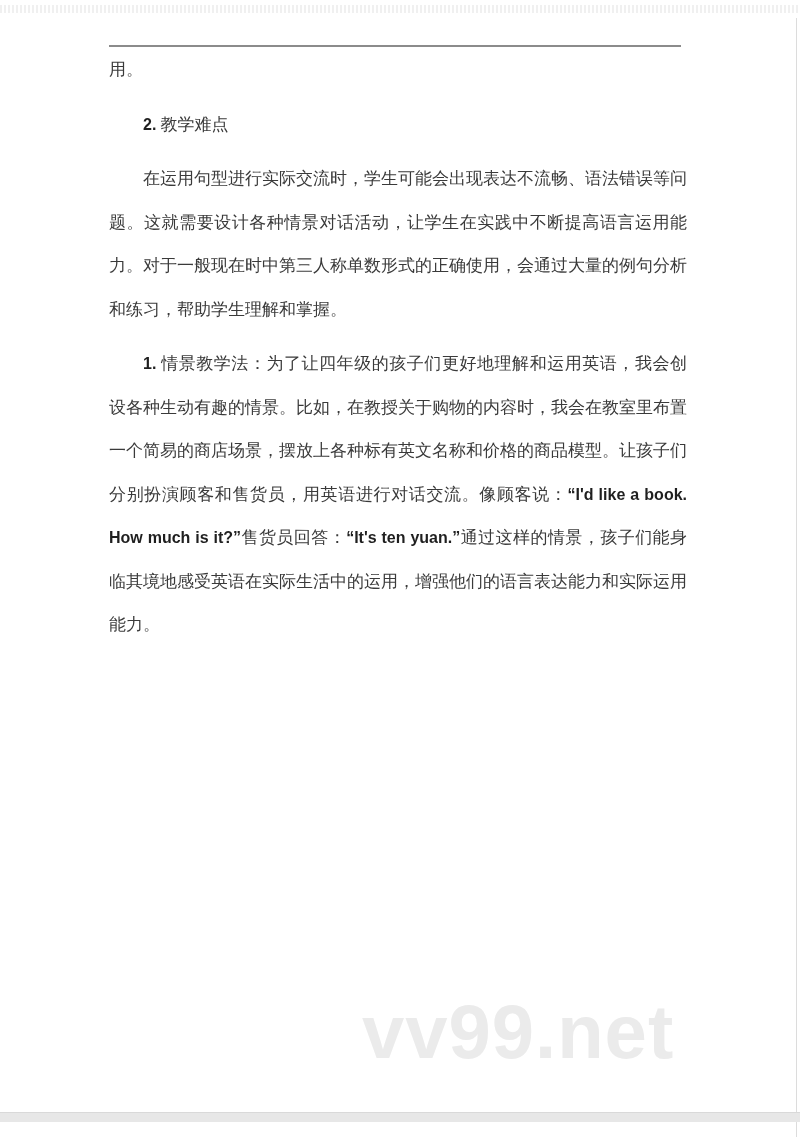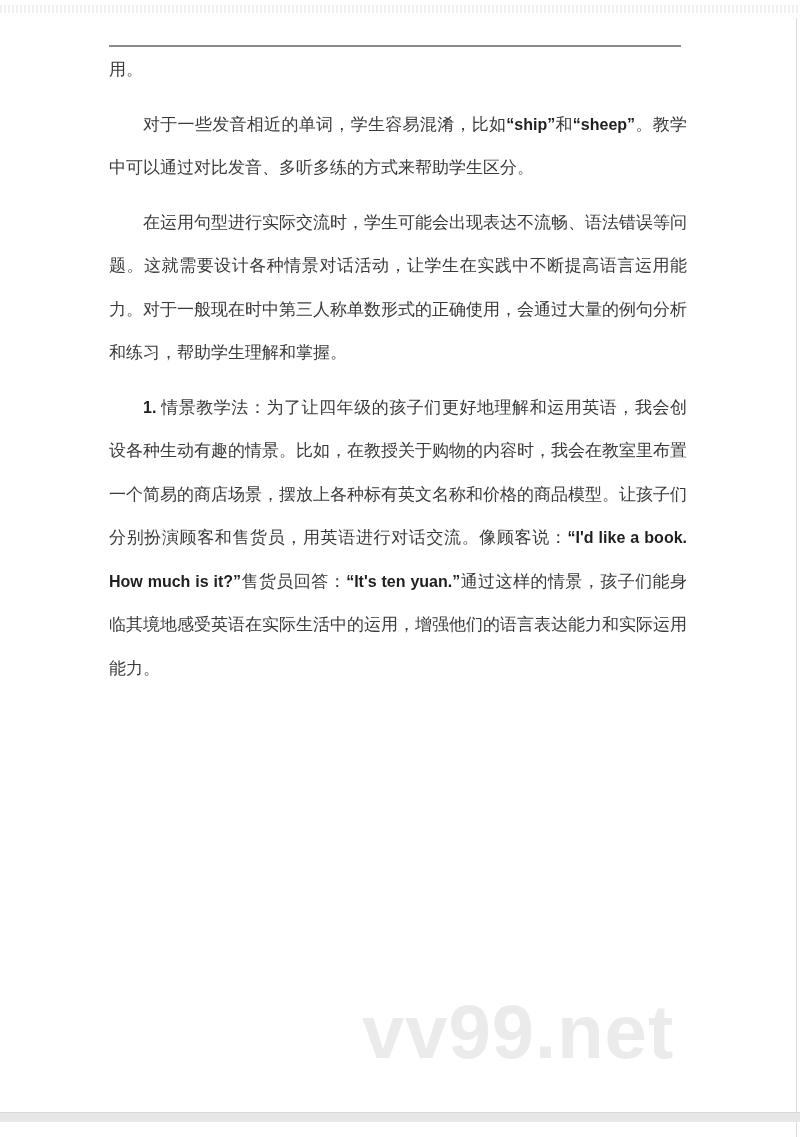--- a/index.html
+++ b/index.html
@@ -98,20 +98,20 @@
 <body>
 
 <div class="texture-strip"></div>
 
 <div class="header-rule"></div>
 
 <div class="edge-line"></div>
 
 <div class="doc">
     <p class="para no-indent"><span class="seg-zh">用。</span></p>
-    <p class="para"><span class="seg-zh">对于一些发音相近的单词，学生容易混淆，比如</span><span class="seg-en">“ship”</span><span class="seg-zh">和</span><span class="seg-en">“sheep”</span><span class="seg-zh">。教学中可以通过对比发音、多听多练的方式来帮助学生区分。</span></p>
+    <p class="para"><span class="seg-en">2.</span><span class="seg-zh"> 教学难点</span></p>
     <p class="para"><span class="seg-zh">在运用句型进行实际交流时，学生可能会出现表达不流畅、语法错误等问题。这就需要设计各种情景对话活动，让学生在实践中不断提高语言运用能力。对于一般现在时中第三人称单数形式的正确使用，会通过大量的例句分析和练习，帮助学生理解和掌握。</span></p>
     <p class="para"><span class="seg-en">1.</span><span class="seg-zh"> 情景教学法：为了让四年级的孩子们更好地理解和运用英语，我会创设各种生动有趣的情景。比如，在教授关于购物的内容时，我会在教室里布置一个简易的商店场景，摆放上各种标有英文名称和价格的商品模型。让孩子们分别扮演顾客和售货员，用英语进行对话交流。像顾客说：</span><span class="seg-en">“I'd like a book. How much is it?”</span><span class="seg-zh">售货员回答：</span><span class="seg-en">“It's ten yuan.”</span><span class="seg-zh">通过这样的情景，孩子们能身临其境地感受英语在实际生活中的运用，增强他们的语言表达能力和实际运用能力。</span></p>
   </div>
 
 <div class="watermark">vv99.net</div>
 
 <div class="page-gap"></div>
 
 </body></html>

